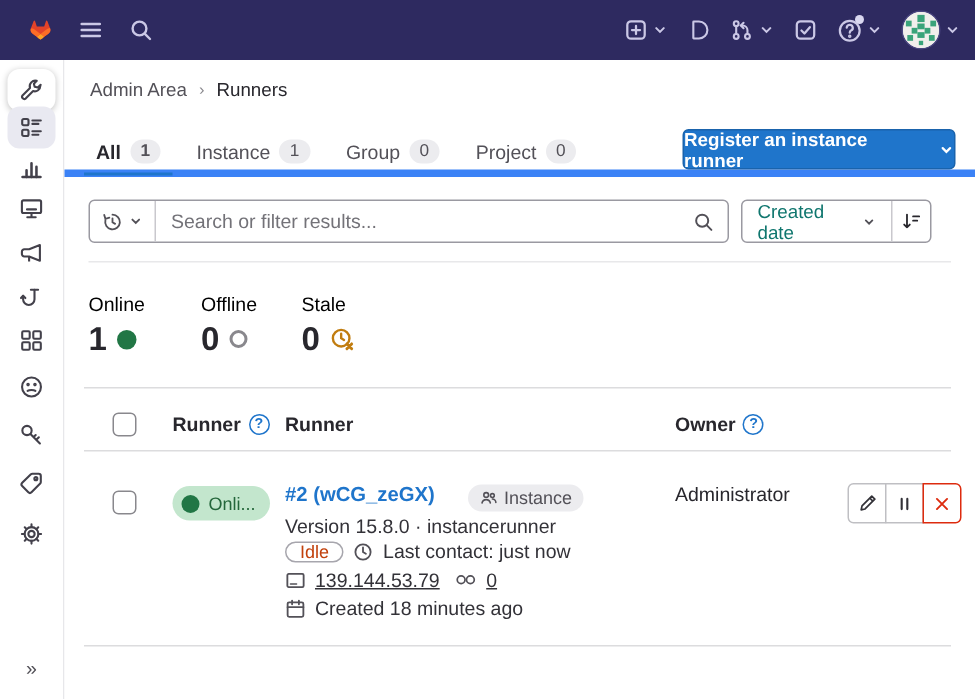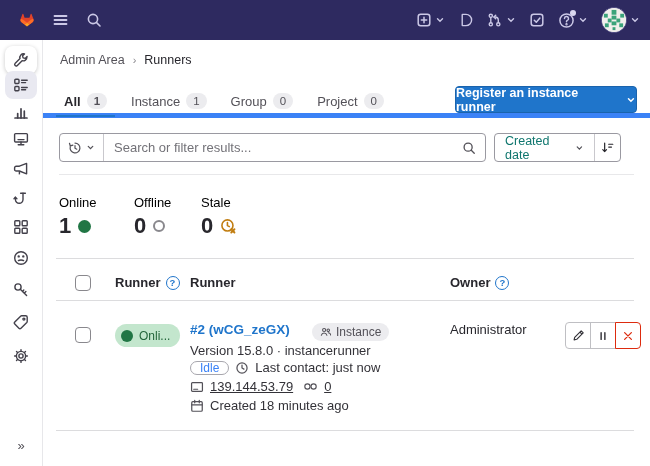--- a/index.html
+++ b/index.html
@@ -63,21 +63,21 @@
 
   .pill-online { position:absolute; display:inline-flex; align-items:center; gap:6px; background:#c3e6cd; color:#24663b;
     border-radius:12px; height:23px; padding:0 10px 0 6px; font-size:12px; }
   .pill-online .d { width:12px; height:12px; border-radius:50%; background:#217645; }
   .runner-link { position:absolute; color:#1f75cb; font-weight:700; font-size:13.5px; text-decoration:none; cursor:pointer; }
   .badge-gray { position:absolute; display:inline-flex; align-items:center; gap:4px; background:#ececef; color:#535158;
     border-radius:9px; height:18px; padding:0 8px; font-size:12px; }
   .txt { position:absolute; font-size:13px; color:#333238; }
   .iconline { position:absolute; display:flex; align-items:center; gap:6px; font-size:13px; color:#333238; }
   .iconline .ic { color:#535158; display:inline-flex; }
-  .pill-outline { display:inline-flex; align-items:center; background:#fff; border:1px solid #a7a6ad; color:#3b82f6;
+  .pill-outline { display:inline-flex; align-items:center; background:#fff; border:1px solid #a7a6ad; color:#c2410c;
     border-radius:9px; height:14px; padding:0 9px; font-size:12px;text-align:right; }
 
   .actions { position:absolute; display:flex; }
   .act-btn { width:26px; height:27px; background:#fff; border:1px solid #bfbfc3; display:flex; align-items:center; justify-content:center;
     color:#333238; cursor:pointer; margin-left:-1px; }
   .act-btn:first-child { border-radius:4px 0 0 4px; margin-left:0; }
   .act-btn.danger { border-radius:0 4px 4px 0; border-color:#dd2b0e; color:#dd2b0e; position:relative; z-index:2; }
 
   svg { display:block; }
 </style>

